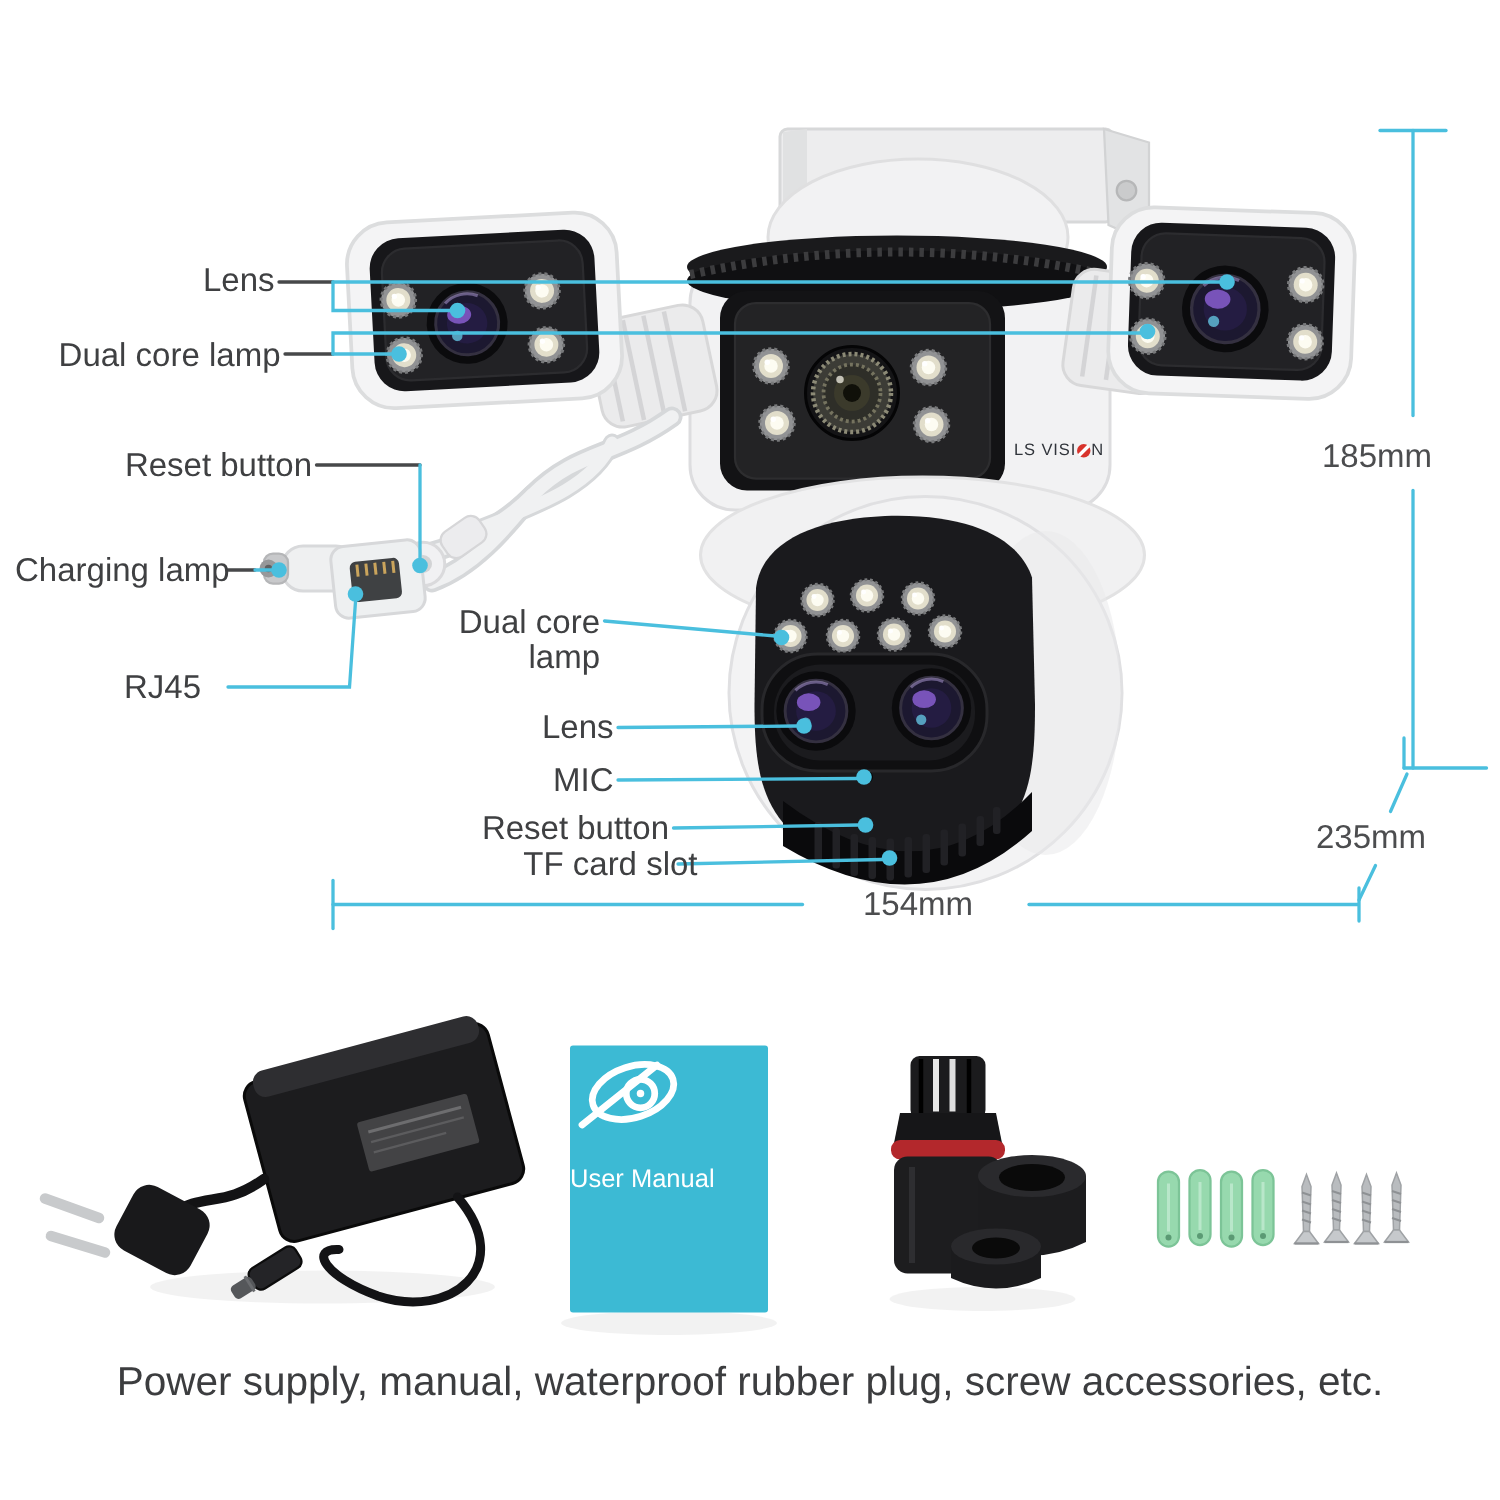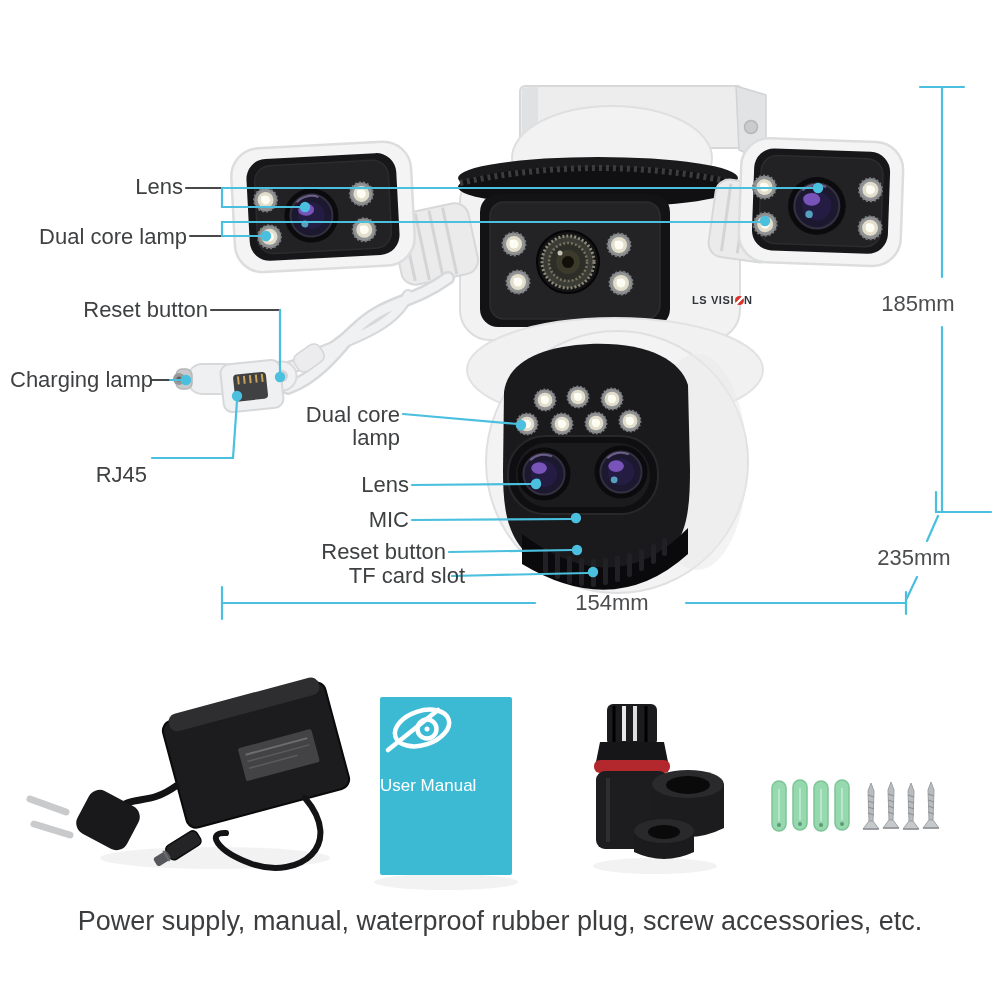--- a/index.html
+++ b/index.html
@@ -14,22 +14,22 @@
   }
   .label.wrap{white-space:normal;}
   .dim{
     position:absolute;font-size:22px;color:#4c4d4f;text-align:center;white-space:nowrap;
   }
   .caption{
     position:absolute;left:0;top:906px;width:1000px;text-align:center;
     font-size:27px;color:#3c3d3f;
   }
   .brand{
-    position:absolute;left:692px;top:294px;display:flex;align-items:center;
-    font-size:11px;font-weight:bold;letter-spacing:0.6px;color:#30343a;
+    position:absolute;left:676px;top:294px;display:flex;align-items:center;
+    font-size:11px;font-weight:normal;letter-spacing:0.6px;color:#30343a;
   }
   .brand .red-o{
     display:inline-block;width:9px;height:9px;border-radius:50%;margin:0 0.5px;
     background:linear-gradient(135deg,#d8342c 38%,#ffffff 44%,#ffffff 56%,#d8342c 62%);
   }
   .manual{
     position:absolute;left:380px;top:697px;width:132px;height:178px;
     background:#3cbad4;border-radius:2px;display:flex;flex-direction:column;
     align-items:flex-start;justify-content:center;gap:14px;
   }
@@ -325,21 +325,21 @@
       <use href="#screw" transform="translate(911,807)"></use>
       <use href="#screw" transform="translate(931,806)"></use>
     </g>
   </g>
 </svg>
 
 <div class="label" style="left:63px;top:175px;width:120px;">Lens</div>
 <div class="label" style="left:27px;top:225px;width:160px;">Dual core lamp</div>
 <div class="label" style="left:68px;top:298px;width:140px;">Reset button</div>
 <div class="label" style="left:10px;top:368px;width:140px;">Charging lamp</div>
-<div class="label" style="left:67px;top:446px;width:80px;margin-top:17px;">RJ45</div>
+<div class="label" style="left:54px;top:446px;width:80px;">RJ45</div>
 <div class="label wrap" style="left:292px;top:403px;width:108px;">Dual core lamp</div>
 <div class="label" style="left:329px;top:473px;width:80px;">Lens</div>
 <div class="label" style="left:329px;top:508px;width:80px;">MIC</div>
 <div class="label" style="left:306px;top:540px;width:140px;">Reset button</div>
 <div class="label" style="left:325px;top:564px;width:140px;">TF card slot</div>
 
 <div class="dim" style="left:872px;top:291px;width:92px;">185mm</div>
 <div class="dim" style="left:866px;top:545px;width:96px;">235mm</div>
 <div class="dim" style="left:560px;top:590px;width:104px;">154mm</div>
 

